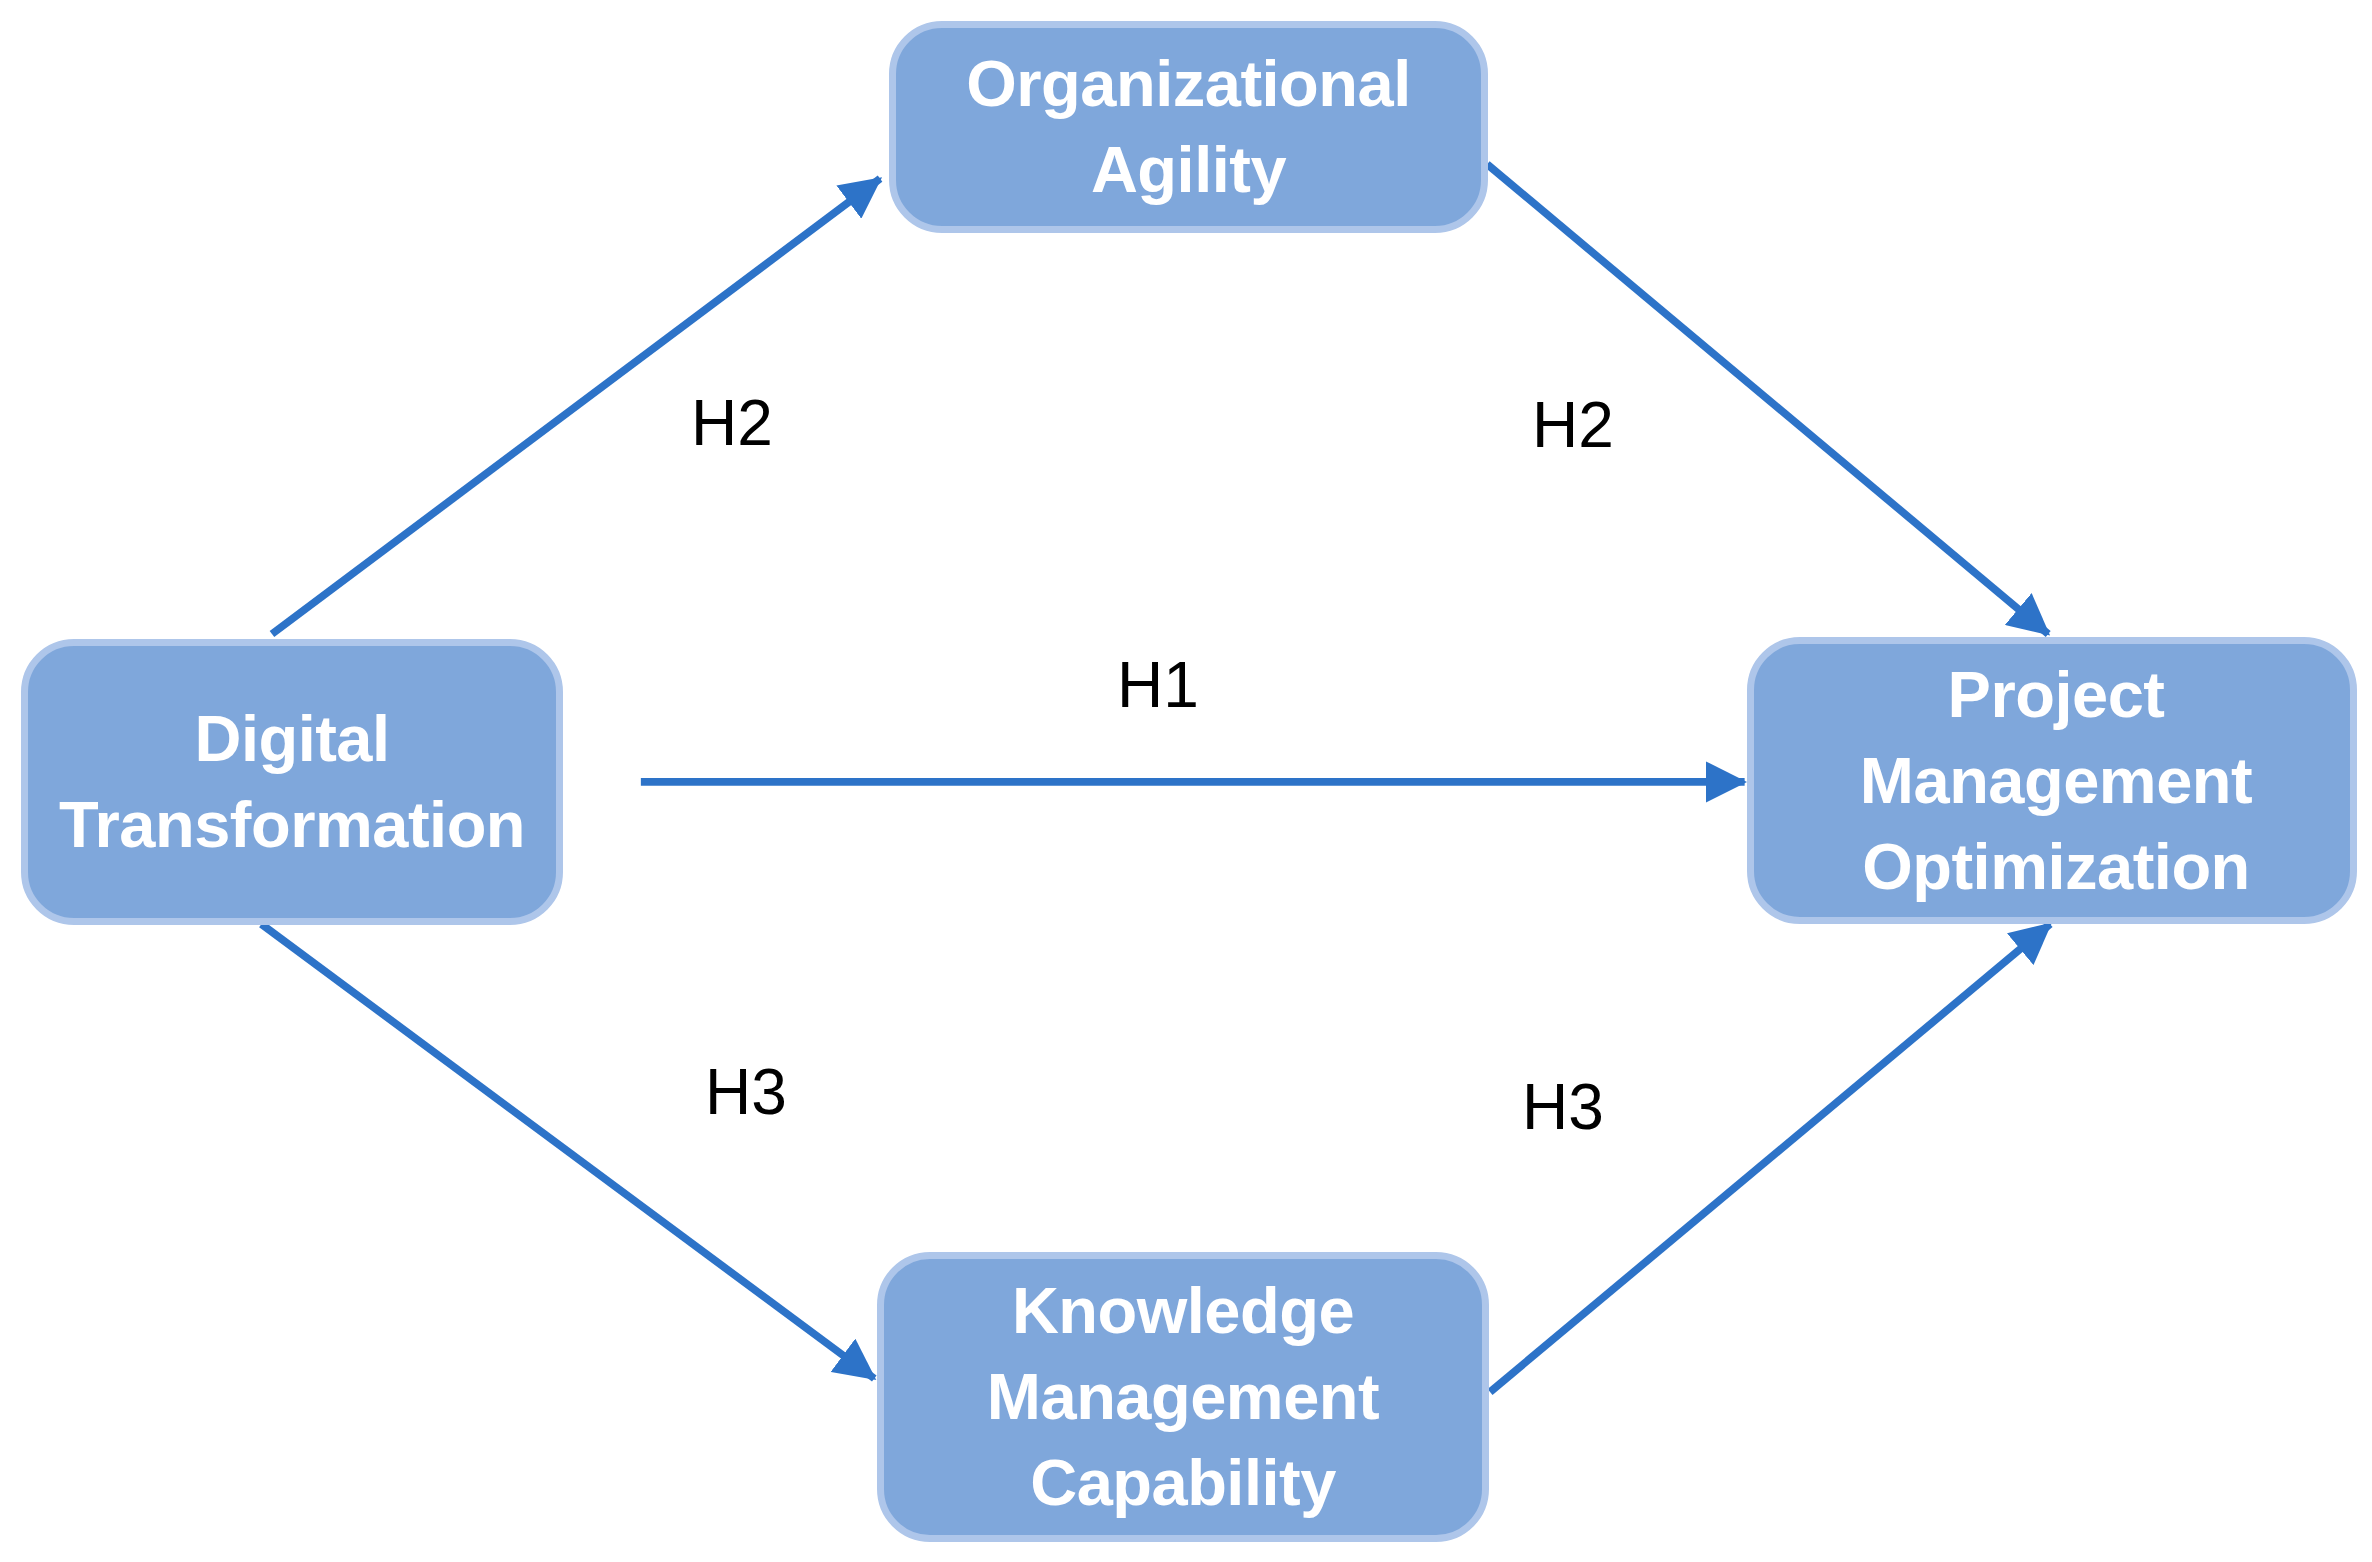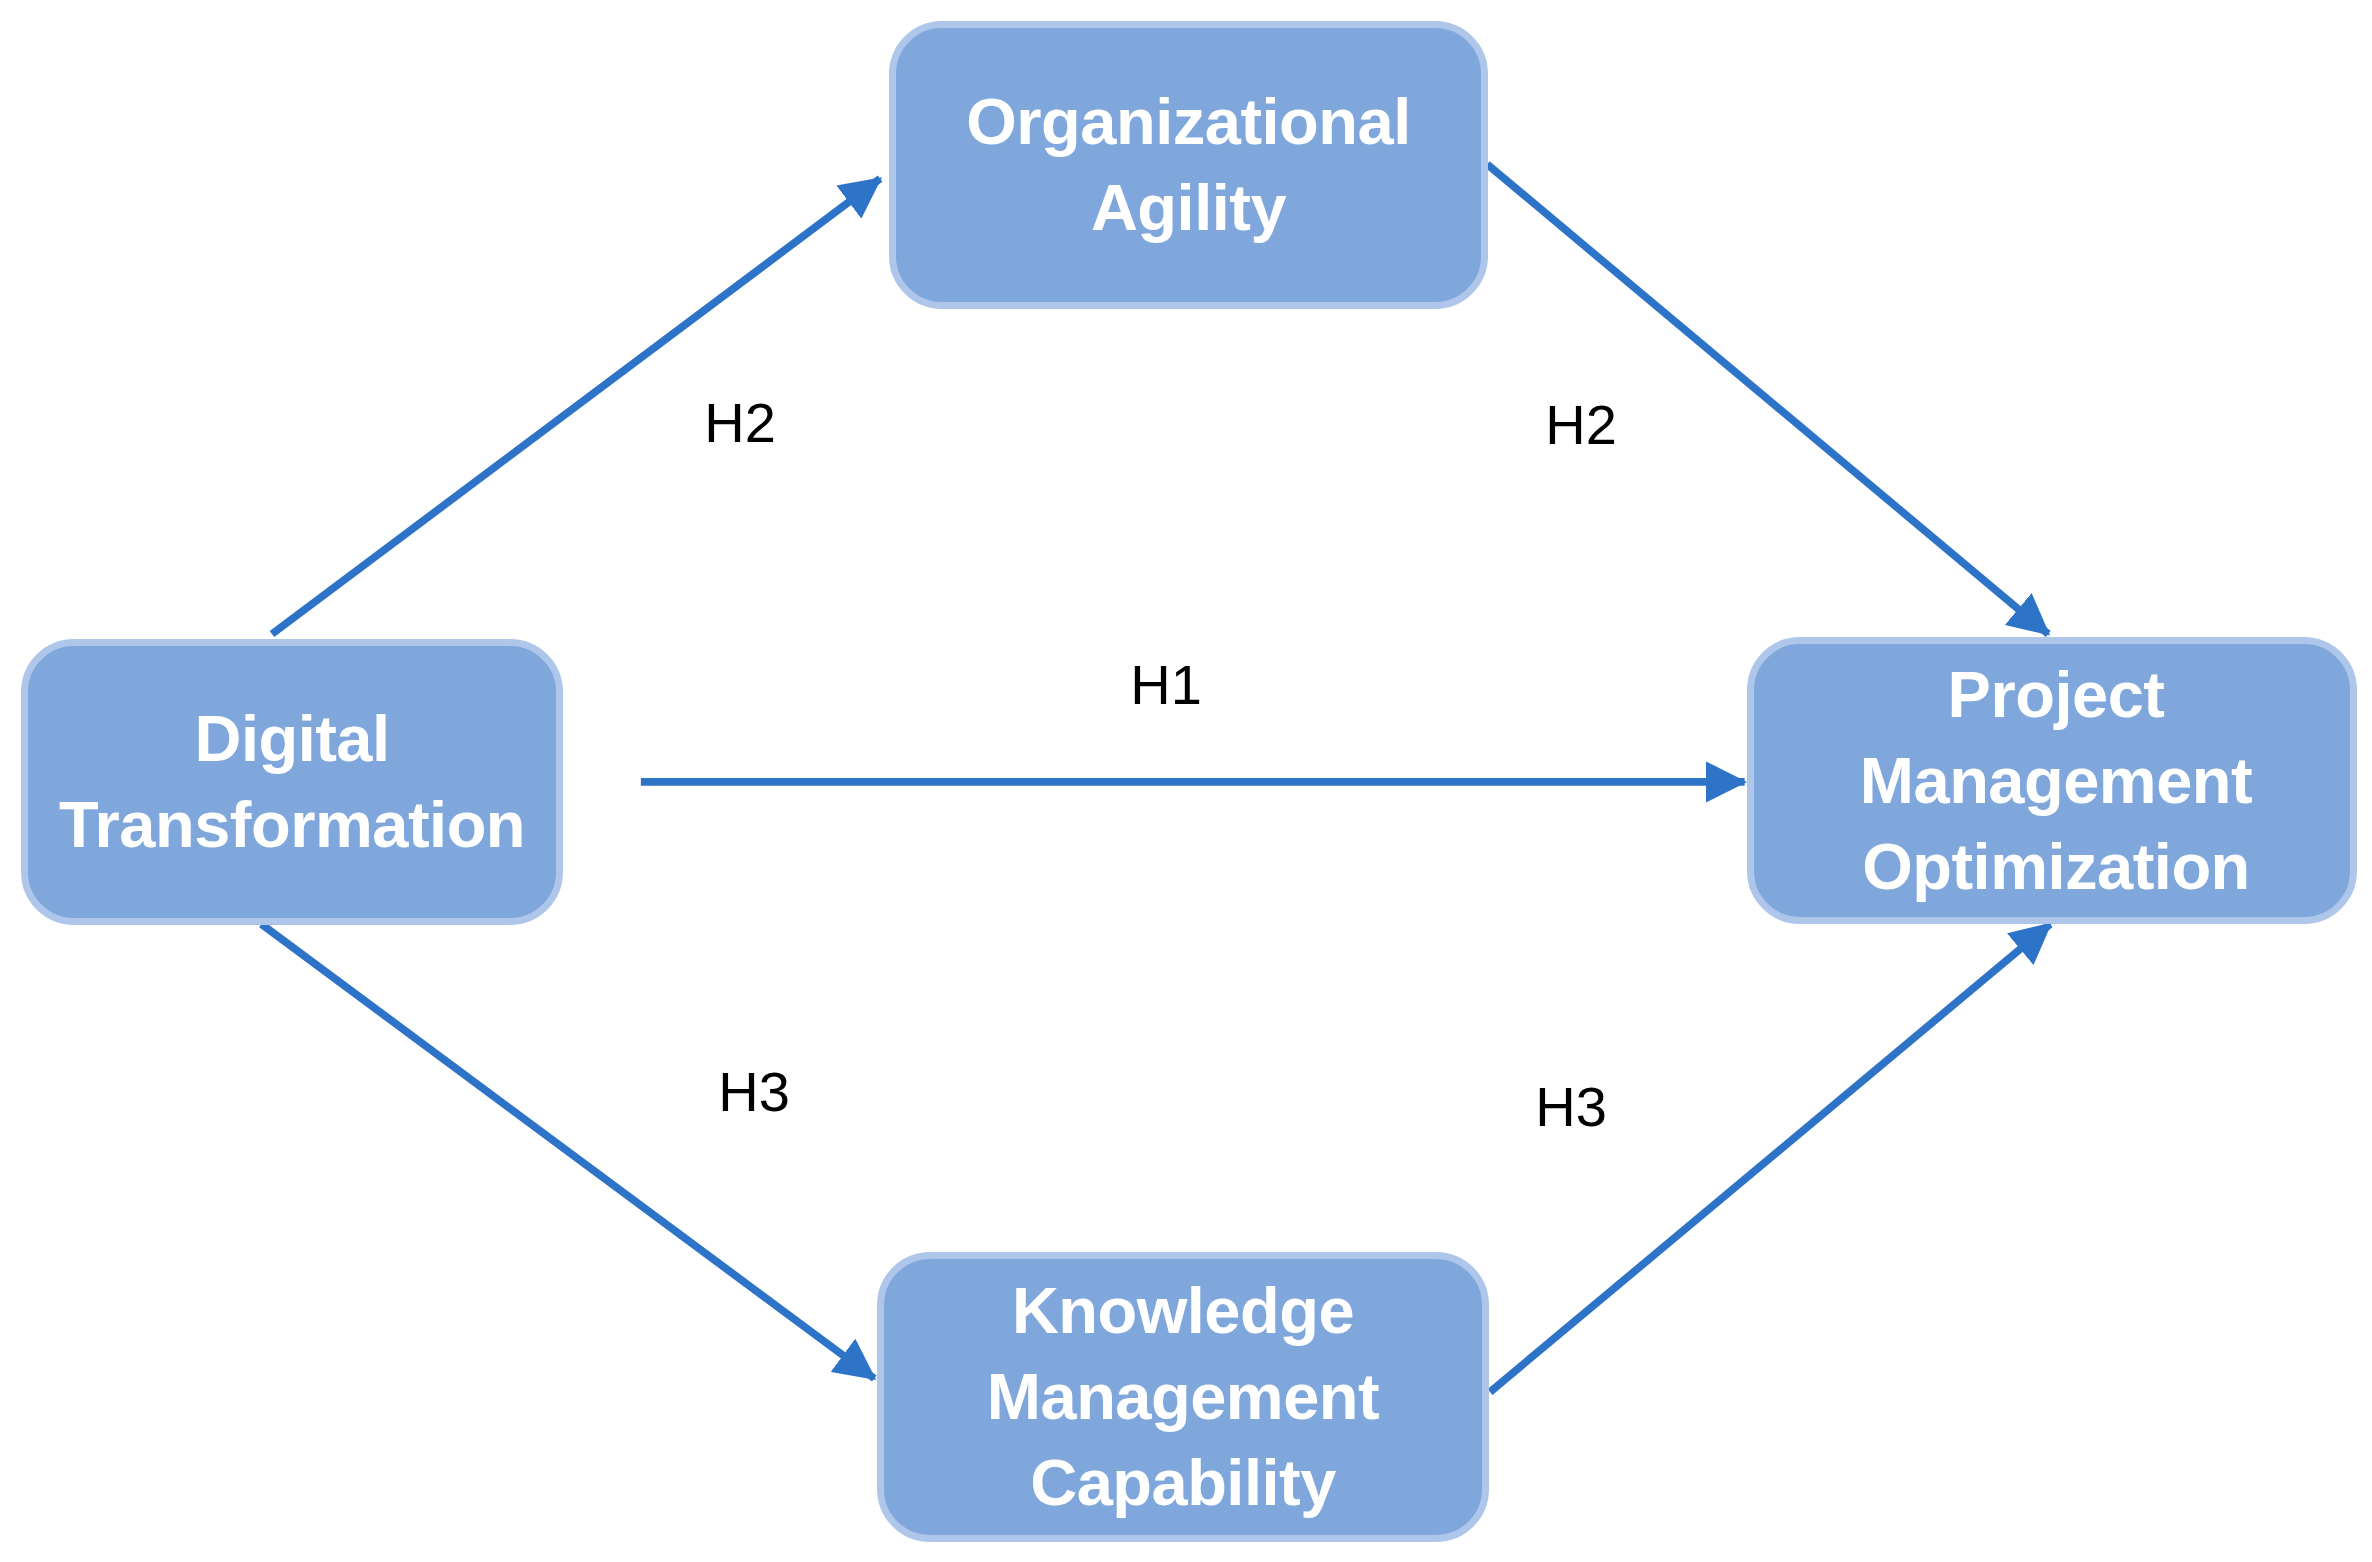--- a/index.html
+++ b/index.html
@@ -35,28 +35,27 @@
     font-weight:bold;
     font-size:65px;
     line-height:86px;
     letter-spacing:-0.5px;
     white-space:pre-line;
   }
   .edge-label{
     position:absolute;
     transform:translate(-50%,-50%);
     color:var(--edge-label-text);
-    font-size:56px;
+    font-size:64px;
     font-weight:400;
     line-height:1;
     white-space:nowrap;
-    margin-left:8px;
   }
   .node-dt{left:21px;top:639px;width:542px;height:286px;}
-  .node-oa{left:889px;top:21px;width:599px;height:288px;}
+  .node-oa{left:889px;top:21px;width:599px;height:212px;}
   .node-kmc{left:877px;top:1252px;width:612px;height:290px;}
   .node-pmo{left:1747px;top:637px;width:610px;height:287px;padding-left:8px;}
   .edge-label-0{left:732px;top:423px;}
   .edge-label-1{left:1573px;top:425px;}
   .edge-label-2{left:1158px;top:685px;}
   .edge-label-3{left:746px;top:1092px;}
   .edge-label-4{left:1563px;top:1107px;}
 </style>
 </head>
 <body>

